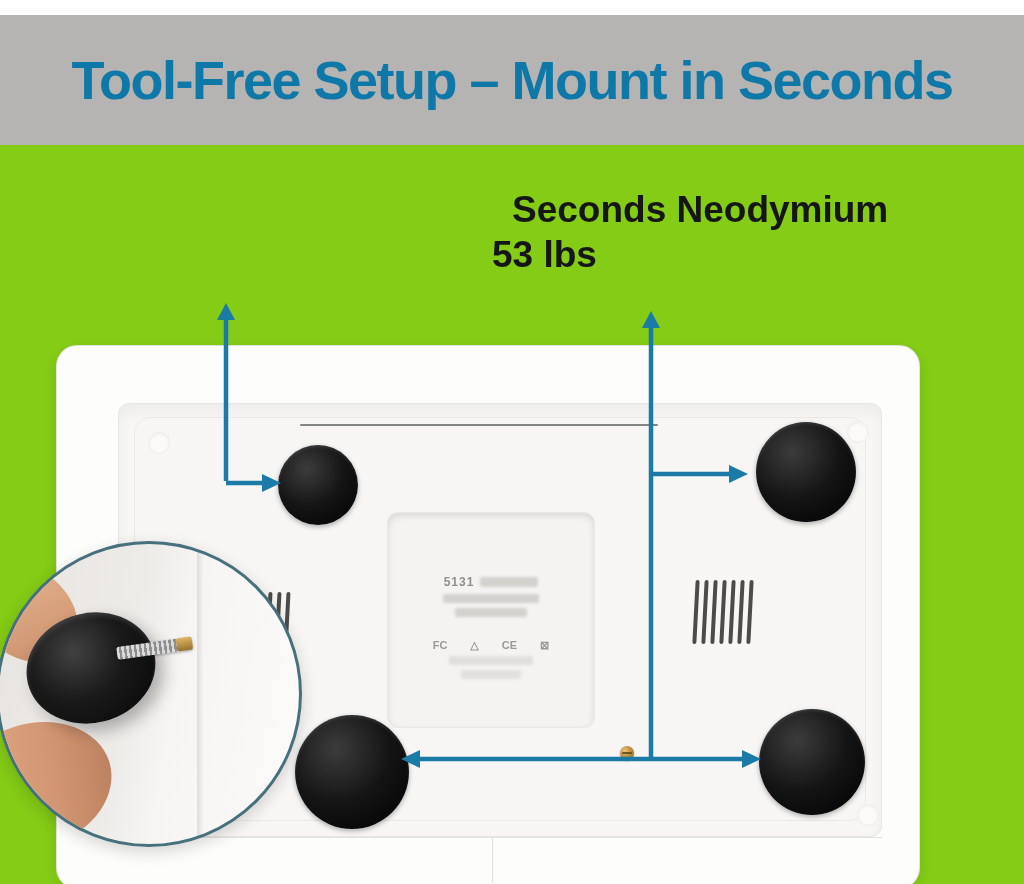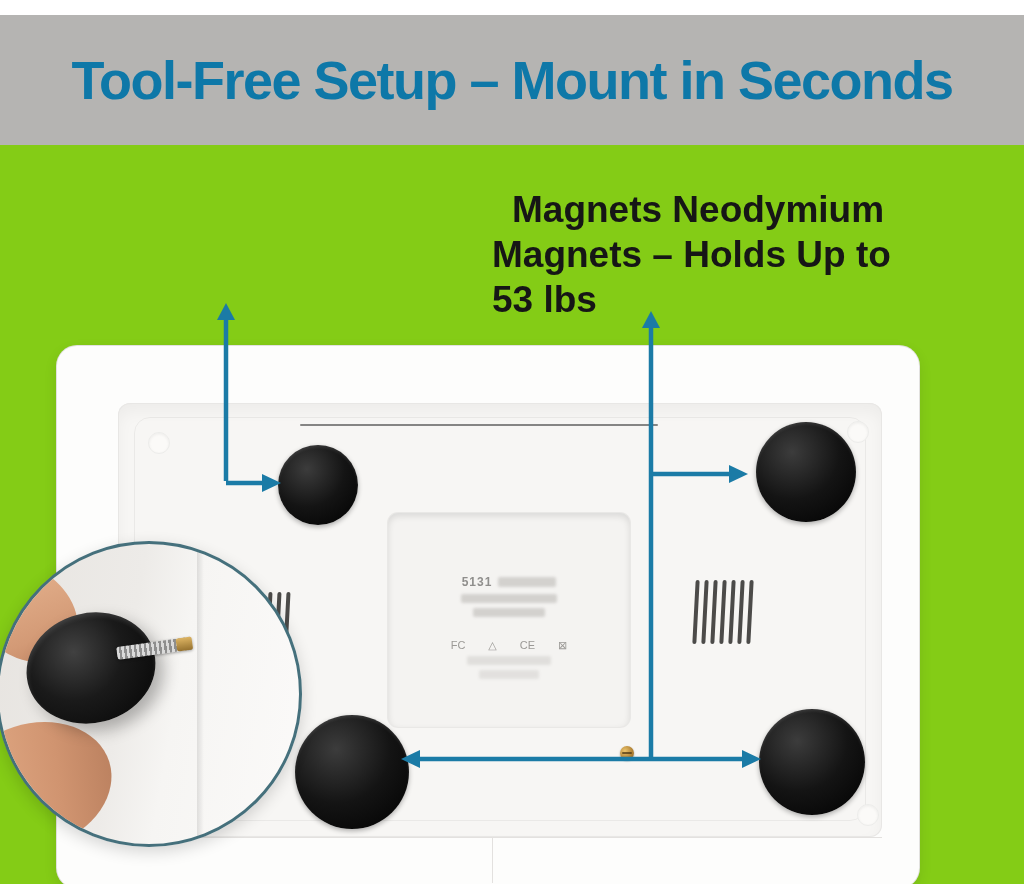--- a/index.html
+++ b/index.html
@@ -46,34 +46,34 @@
   #hole-br { left:800px; top:458px; }
 
   .foot { position:absolute; border-radius:50%;
           background: radial-gradient(circle at 36% 30%, #3c3c3c 0%, #141414 50%, #000 100%);
           box-shadow: 0 2px 5px rgba(0,0,0,0.30), inset 0 2px 3px rgba(255,255,255,0.10); }
   #foot-tl { left:221px; top:99px;  width:80px;  height:80px;  }
   #foot-tr { left:699px; top:76px;  width:100px; height:100px; }
   #foot-bl { left:238px; top:369px; width:114px; height:114px; }
   #foot-br { left:702px; top:363px; width:106px; height:106px; }
 
-  #label-well { position:absolute; left:331px; top:167px; width:242px; height:214px;
+  #label-well { position:absolute; left:331px; top:167px; width:206px; height:214px;
                 background:#f4f3f1; border-radius:10px; text-align:center;
                 box-shadow: inset 0 3px 7px rgba(0,0,0,0.11), 0 0 0 1px #e9e8e6, 0 1px 0 #ffffff;
                 padding-top:62px; }
   .serial-row { display:flex; align-items:center; justify-content:center; gap:6px; }
   .serial { font-size:12px; color:#8f8e8c; letter-spacing:1px; font-weight:bold; }
   .blurbar { height:9px; background:#c8c6c3; border-radius:2px; filter:blur(1.6px); opacity:0.75; margin:5px auto 0; }
   .bb50 { width:58px; height:10px; margin:0; }
   .bb90 { width:96px; }
   .bb70 { width:72px; }
   .bb80 { width:84px; opacity:0.45; }
   .bb60 { width:60px; opacity:0.4; }
   .certs { display:flex; justify-content:center; align-items:center; gap:23px; margin-top:22px;
-           font-size:11px; color:#9b9996; font-weight:normal; }
+           font-size:11px; color:#9b9996; font-weight:bold; }
   .certs span { line-height:12px; }
 
   .grille { position:absolute; display:flex; gap:5.5px; transform:skewX(-3deg); }
   .grille i { display:block; width:3.5px; border-radius:2px; background:#4c4b49; }
   #grille-right { left:637px; top:234px; } #grille-right i { height:64px; }
   #grille-left  { left:201px; top:246px; } #grille-left  i { height:58px; }
 
   #screw-gold { position:absolute; left:563px; top:400px; width:14px; height:14px; border-radius:50%;
                 background: radial-gradient(circle at 35% 35%, #ecc46c 0%, #b08134 60%, #86601f 100%);
                 box-shadow: 0 1px 2px rgba(0,0,0,0.35); }
@@ -107,22 +107,21 @@
 <body>
 
 <div id="canvas">
 
   <header id="banner">
     <h1>Tool-Free Setup – Mount in Seconds</h1>
   </header>
 
 
   <div id="note-right" class="note">
-    <span class="indent">Magnets Neodymium</span>
-    <span>Magnets – Holds Up to</span>
+    <span class="indent">Seconds Neodymium</span>
     <span>53 lbs</span>
   </div>
 
   <div id="device">
     <div id="panel"></div>
     <div id="plate"></div>
     <div class="seam-top"></div>
     <div class="seam-h"></div>
     <div class="seam-v"></div>
 

